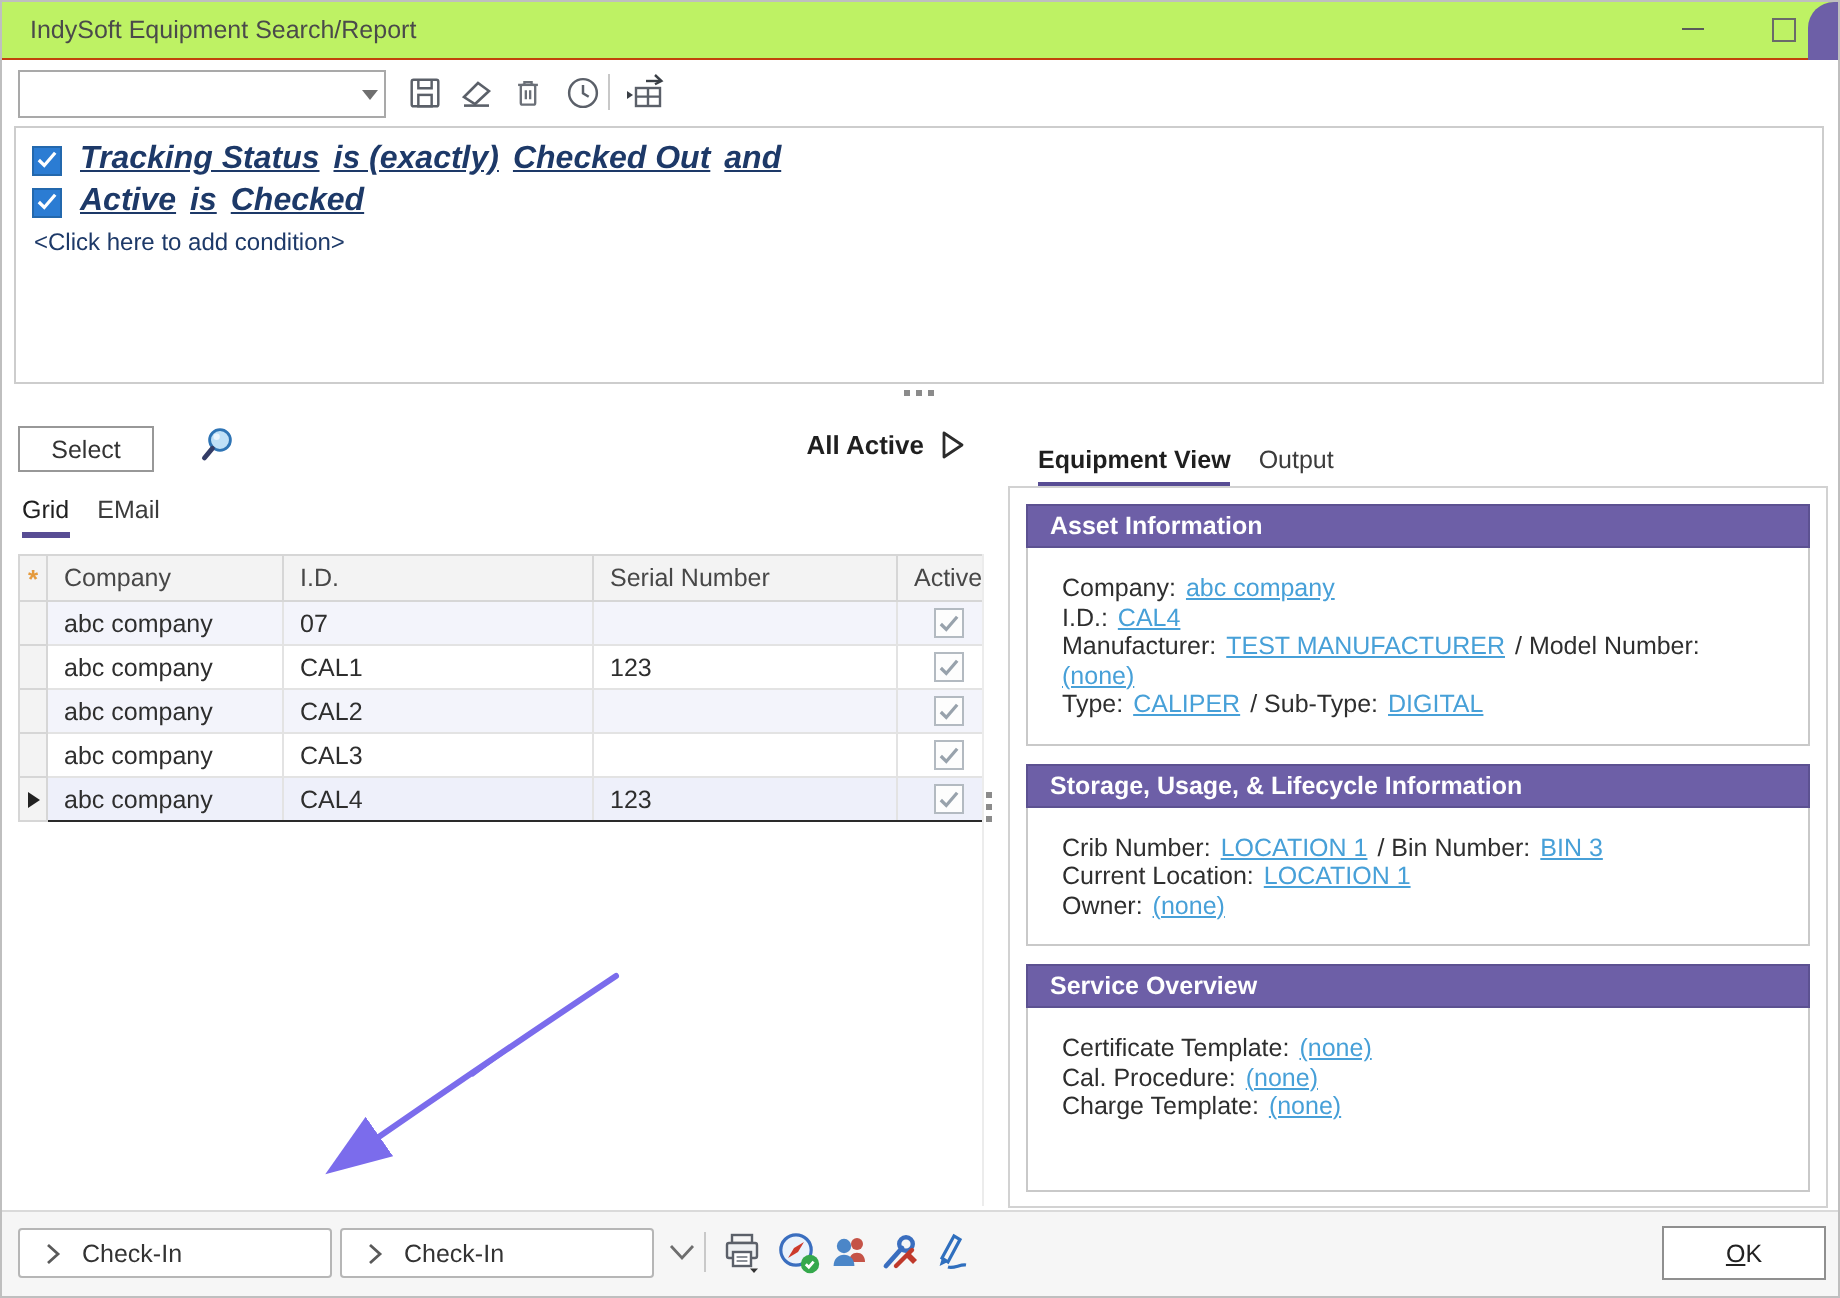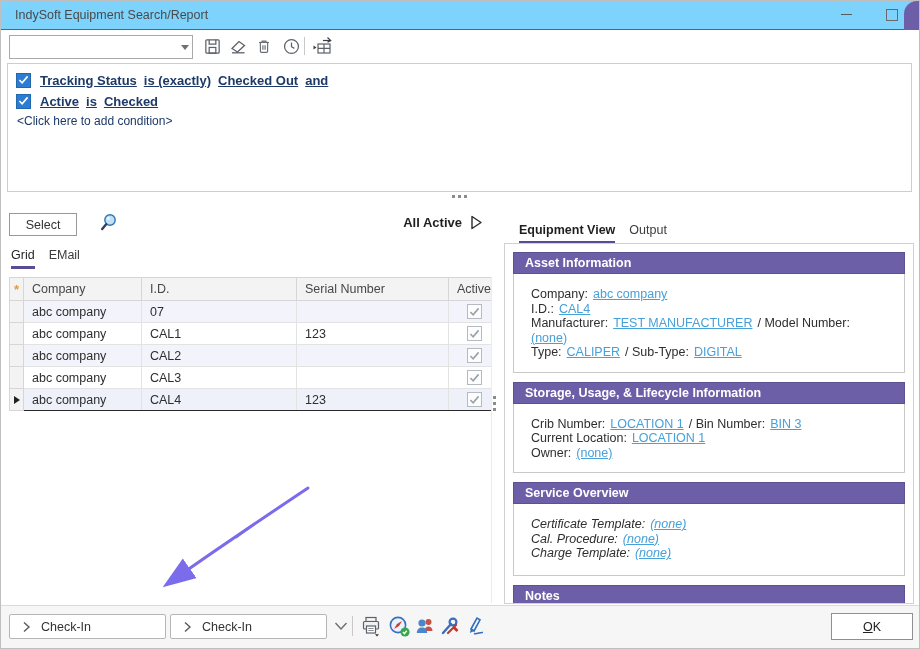--- a/index.html
+++ b/index.html
@@ -1,38 +1,38 @@
 <!DOCTYPE html>
 <html style="--accent: #6d5fa7; --underline: #584d94; --navy: #1d3968; --lblue: #47a0d8; --cbblue: #2b7cd3; --arrow: #7b6cec;"><head>
 <meta charset="utf-8">
 <style>
   html,body{margin:0;padding:0;background:#fff;}
   .window{position:relative;width:918px;height:647px;background:#fff;border:1px solid #bfbfbf;
           font-family:"Liberation Sans",sans-serif;overflow:hidden;color:#333;}
   
-  .titlebar{position:absolute;left:0;top:0;width:100%;height:28px;background:#7dd3fc;border-bottom:6px solid #c2410c;}
+  .titlebar{position:absolute;left:0;top:0;width:100%;height:28px;background:#bef264;border-bottom:6px solid #c2410c;}
   .title{position:absolute;left:14px;top:7px;font-size:12.5px;color:#4a4a4a;}
   .winbtn{position:absolute;top:0;width:38px;height:27px;display:flex;align-items:center;justify-content:center;cursor:default;}
   .winbtn.min{left:826px;} .winbtn.max{left:872px;}
   .min-glyph{width:11px;height:0;border-top:1px solid #5a5a5a;}
   .max-glyph{width:10px;height:10px;border:1px solid #6a6a6a;}
   .peek-corner{position:absolute;right:0;top:0;width:15px;height:46px;background:var(--accent,#6d5fa7);border-top-left-radius:13px;}
   
   .toolbar{position:absolute;left:0;top:29px;width:100%;height:32px;background:#fff;}
   .combo{position:absolute;left:8px;top:5px;width:182px;height:22px;border:1px solid #a9a9a9;background:#fff;display:flex;}
   .combo input{flex:1;border:none;outline:none;font-size:12px;padding:0 6px;font-family:inherit;background:transparent;}
   .combo .dd{width:18px;display:flex;align-items:center;justify-content:center;}
   .dd-tri{width:0;height:0;border-left:4px solid transparent;border-right:4px solid transparent;border-top:5px solid #6f6f6f;}
   .tbtn{position:absolute;top:3px;width:26px;height:26px;display:flex;align-items:center;justify-content:center;cursor:pointer;}
   .tsep{position:absolute;top:7px;width:0;height:18px;border-left:1px solid #c8c8c8;}
   
   .cond-panel{position:absolute;left:6px;top:62px;width:905px;height:129px;border:1px solid #cdcdcd;background:#fff;padding:6px 8px;box-sizing:border-box;}
   .cond-row{display:flex;align-items:center;height:20px;margin-bottom:1px;}
   .cond-check{width:13px;height:13px;background:var(--cbblue,#2b7cd3);border:1px solid #2368ad;margin-right:9px;display:flex;align-items:center;justify-content:center;flex:0 0 auto;}
-  .cond-seg{color:var(--navy,#1d3968);text-decoration:underline;font-size:13px;font-weight:600;margin-right:7px;cursor:pointer;}
+  .cond-seg{color:var(--navy,#1d3968);text-decoration:underline;font-size:16px;font-weight:600;margin-right:7px;cursor:pointer;font-style:italic;}
   .add-cond{color:var(--navy,#1d3968);font-size:12px;margin-top:3px;margin-left:1px;cursor:pointer;}
   .hgrip{position:absolute;left:451px;top:194px;display:flex;gap:3px;}
   .hgrip i,.vgrip i{width:3px;height:3px;background:#8b8b8b;display:block;}
   .vgrip{position:absolute;left:492px;top:395px;display:flex;flex-direction:column;gap:3px;}
   
   .select-btn{position:absolute;left:8px;top:212px;width:68px;height:23px;border:1px solid #989898;background:#fff;font-size:12.5px;color:#333;display:flex;align-items:center;justify-content:center;cursor:pointer;}
   .magbtn{position:absolute;left:96px;top:210px;width:24px;height:24px;cursor:pointer;}
   .scope{position:absolute;top:214px;left:380px;width:102px;display:flex;align-items:center;justify-content:flex-end;gap:8px;}
   .scope-label{font-size:13px;font-weight:bold;color:#1f1f1f;cursor:pointer;white-space:nowrap;}
   
@@ -54,21 +54,21 @@
   tr.sel td.gut{background:#f3f3f3;}
   .star{color:#e59a3c;font-size:13px;font-weight:bold;}
   .rowptr{width:0;height:0;border-top:4px solid transparent;border-bottom:4px solid transparent;border-left:6px solid #222;display:inline-block;}
   td.actcell{text-align:center;padding:0;}
   .gcheck{display:inline-flex;width:13px;height:13px;border:1px solid #b3bac1;background:#fdfdfd;align-items:center;justify-content:center;vertical-align:middle;}
   .vline{position:absolute;left:490px;top:276px;height:326px;border-left:1px solid #ececec;}
   
   .rpanel{position:absolute;left:503px;top:242px;width:410px;height:361px;border:1px solid #d2d2d2;background:#fff;box-sizing:border-box;padding:8px;overflow:hidden;}
   .secbar{background:var(--accent,#6d5fa7);border:1px solid #5c5191;color:#fff;font-size:12.5px;font-weight:bold;height:22px;line-height:21px;padding-left:11px;box-sizing:border-box;}
   .secbox{border:1px solid #c9c9c9;border-top:none;background:#fff;padding:13px 17px 12px 17px;font-size:12.5px;line-height:14.5px;}
-  .secbox.tall{padding-bottom:14px;font-style:italic;}
+  .secbox.tall{padding-bottom:34px;}
   .section{margin-bottom:9px;}
   .lbl{color:#2e2e2e;margin-right:5px;}
   .vlink{color:var(--lblue,#47a0d8);text-decoration:underline;margin-right:5px;cursor:pointer;}
   
   .bottombar{position:absolute;left:0;top:604px;width:100%;height:43px;background:#f6f6f6;border-top:1px solid #dadada;}
   .cibtn{position:absolute;top:8px;width:157px;height:25px;border:1px solid #b6b6b6;border-radius:2px;background:#fff;display:flex;align-items:center;font-size:12.5px;color:#333;cursor:pointer;box-sizing:border-box;}
   .cibtn .chev{margin:0 10px 0 12px;display:flex;}
   .bicon{position:absolute;top:8px;width:24px;height:24px;display:flex;align-items:center;justify-content:center;cursor:pointer;}
   .bsep{position:absolute;top:10px;left:351px;height:20px;border-left:1px solid #c9c9c9;}
   .okbtn{position:absolute;left:830px;top:7px;width:82px;height:27px;border:1px solid #8f8f8f;background:#fff;font-size:12.5px;color:#222;display:flex;align-items:center;justify-content:center;cursor:pointer;font-family:inherit;}

